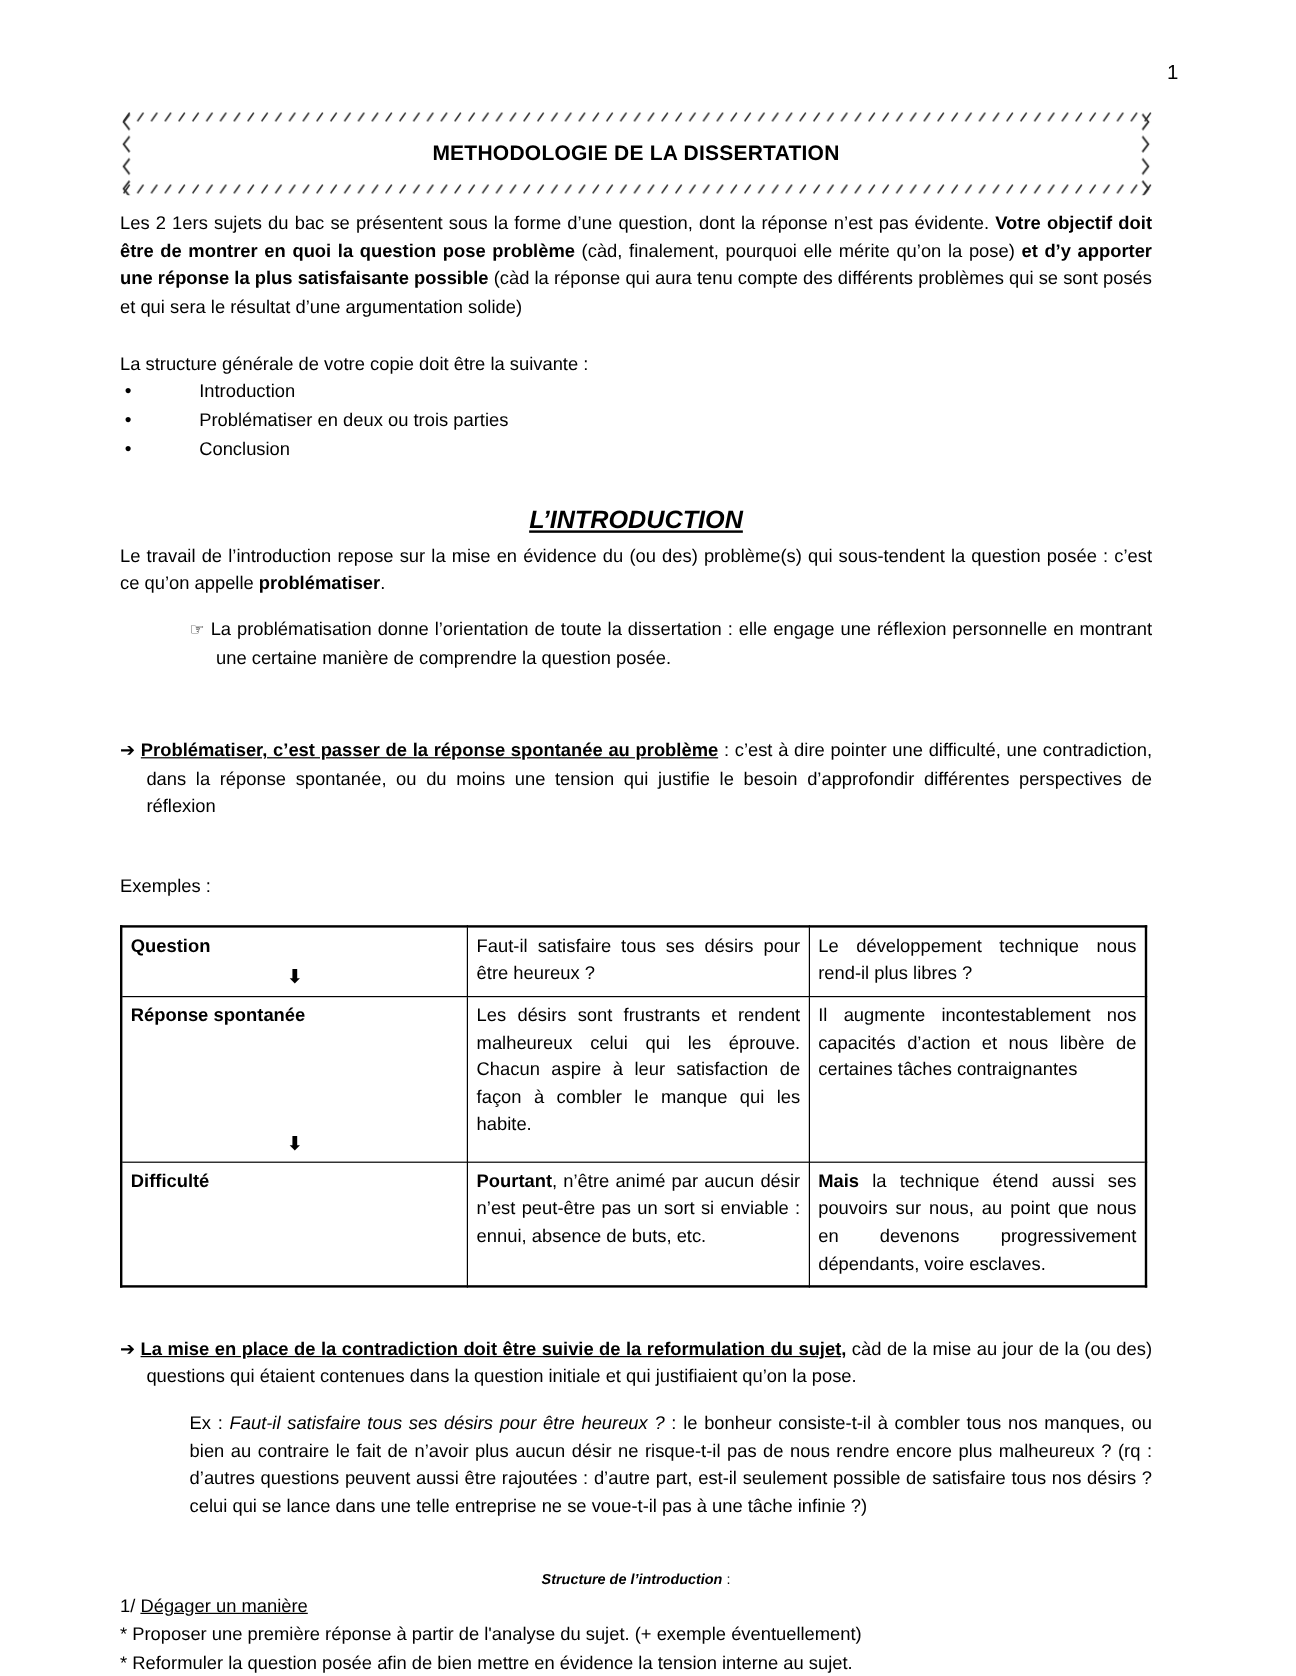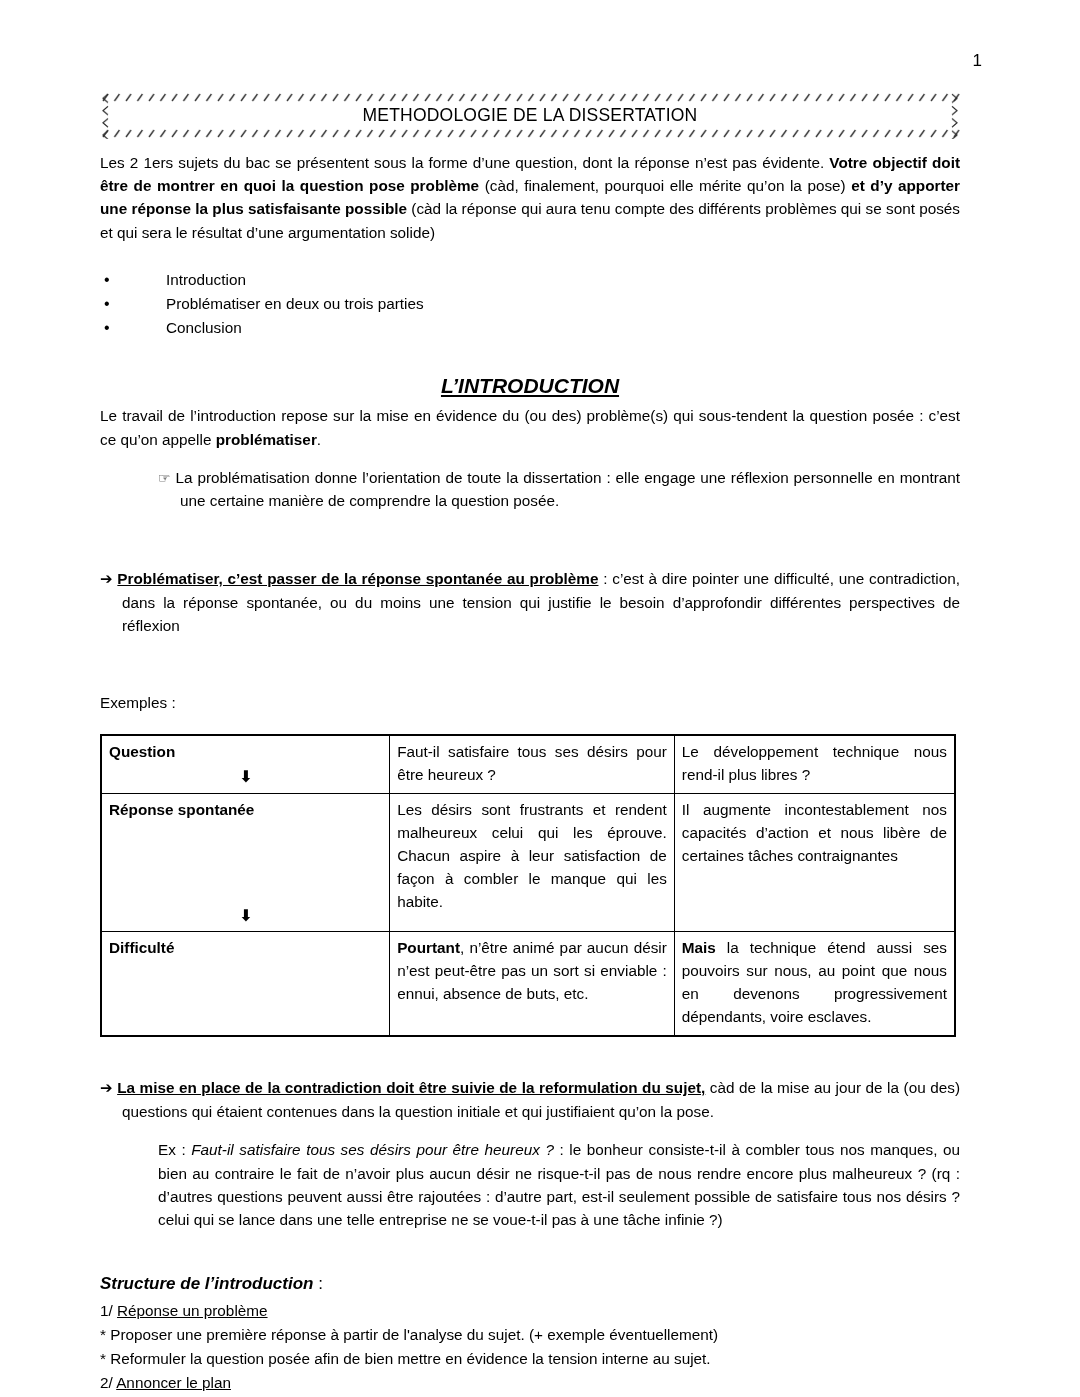--- a/index.html
+++ b/index.html
@@ -62,23 +62,23 @@
     position: absolute;
     top: 0;
     height: 100%;
     width: 11px;
     overflow: hidden;
     pointer-events: none;
   }
   .title-banner .side.left { left: 0; }
   .title-banner .side.right { right: 0; }
   .title-banner h1 {
-    margin: 4px;
+    margin: 16px;
     font-size: 17.5px;
-    font-weight: normal;
+    font-weight: bold;
     text-align: center;
     letter-spacing: 0.2px;
     line-height: 1.25;
     position: relative;
     z-index: 2;
   }
 
   
   p.body-par {
     margin: 0 0 0 0;
@@ -113,22 +113,23 @@
   
   .section-head {
     text-align: center;
     font-weight: bold;
     font-style: italic;
     text-decoration: underline;
     font-size: 21px;
     margin: 0 0 2px 0;
   }
   .center-head {
+    text-align: center;
     margin: 0 0 2px 0;
-    font-size: 17px;
+    font-size: 12px;
   }
 
   
   .indent-1 {
     margin-left: 58px;
     text-align: justify;
   }
   .indent-hang {
     margin-left: 58px;
     text-indent: -22px;
@@ -144,21 +145,21 @@
     font-family: "DejaVu Sans", sans-serif;
     font-weight: bold;
     font-size: 15px;
   }
   .glyph-hand {
     font-family: "DejaVu Sans", sans-serif;
     font-size: 14px;
   }
 
   
-  .ex-label { margin: 14px 0 3px 0; }
+  .ex-label { margin: 4px 0 3px 0; }
   table.ex-table {
     border-collapse: collapse;
     width: 856px;
     table-layout: fixed;
     margin: 0;
   }
   table.ex-table,
   table.ex-table td {
     border: 1px solid #000000;
     margin-top: 20px;
@@ -253,20 +254,21 @@
         </defs>
         <rect x="0" y="0" width="11" height="44" fill="url(#tickR)"></rect>
       </svg>
       <h1>METHODOLOGIE DE LA DISSERTATION</h1>
     </div>
 
     <p class="body-par"><span>Les 2 1ers sujets du bac se présentent sous la forme d’une question, dont la réponse n’est pas évidente. </span><b>Votre objectif doit être de montrer en quoi la question pose problème</b><span> (càd, finalement, pourquoi elle mérite qu’on la pose) </span><b>et d’y apporter une réponse la plus satisfaisante possible</b><span> (càd la réponse qui aura tenu compte des différents problèmes qui se sont posés et qui sera le résultat d’une argumentation solide)</span></p>
 
     <div class="spacer-md"></div>
 
+    <p class="body-par">La structure générale de votre copie doit être la suivante :</p>
     <ul class="plain-list">
       <li>Introduction</li>
       <li>Problématiser en deux ou trois parties</li>
       <li>Conclusion</li>
     </ul>
 
     <div class="spacer-lg"></div>
 
     <p class="section-head">L’INTRODUCTION</p>
 
@@ -313,21 +315,21 @@
     <div class="spacer-md"></div>
 
     <p class="arrow-par"><span class="glyph-arrow">➔</span> <b class="u">La mise en place de la contradiction doit être suivie de la reformulation du sujet,</b><span> càd de la mise au jour de la (ou des) questions qui étaient contenues dans la question initiale et qui justifiaient qu’on la pose.</span></p>
 
     <p class="indent-1"><span>Ex : </span><i>Faut-il satisfaire tous ses désirs pour être heureux ?</i><span> : le bonheur consiste-t-il à combler tous nos manques, ou bien au contraire le fait de n’avoir plus aucun désir ne risque-t-il pas de nous rendre encore plus malheureux ? (rq : d’autres questions peuvent aussi être rajoutées : d’autre part, est-il seulement possible de satisfaire tous nos désirs ? celui qui se lance dans une telle entreprise ne se voue-t-il pas à une tâche infinie ?)</span></p>
 
     <div class="spacer-md"></div>
 
     <p class="center-head"><b><i>Structure de l’introduction</i></b><span> :</span></p>
 
-    <p class="plan-head"><span>1/ </span><span class="u">Réponse un problème</span></p>
+    <p class="plan-head"><span>1/ </span><span class="u">Dégager un manière</span></p>
     <p class="plan-line">* Proposer une première réponse à partir de l'analyse du sujet. (+ exemple éventuellement)</p>
     <p class="plan-line">* Reformuler la question posée afin de bien mettre en évidence la tension interne au sujet.</p>
 
     <p class="plan-head"><span>2/ </span><span class="u">Annoncer le plan</span></p>
     <p class="plan-par">* Dégager les grandes étapes par lesquelles vous allez passer pour essayer de résoudre le problème en question. Faites bien apparaître la progression logique que vous suivez. Ne vous contentez pas de juxtaposer les thèses que vous allez aborder : articulez-les</p>
 
   </div>
 </div>
 
 </body></html>

